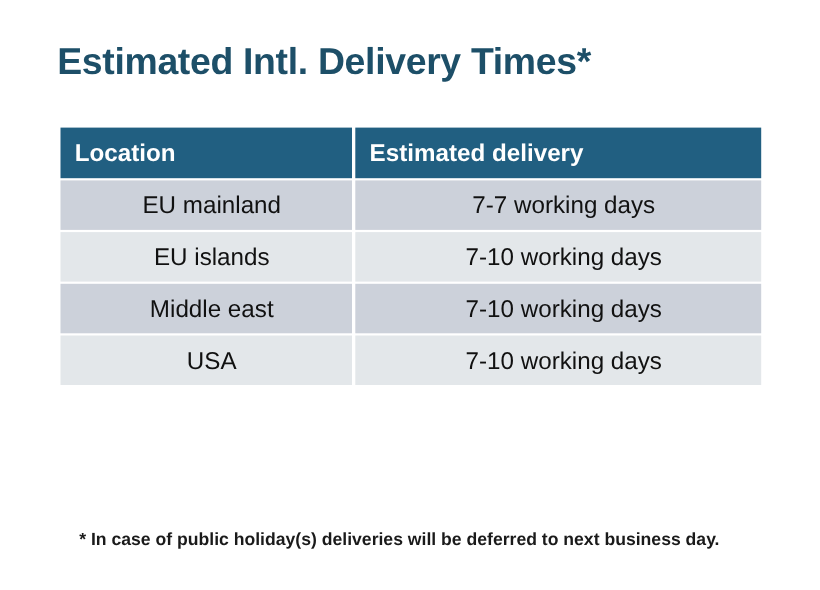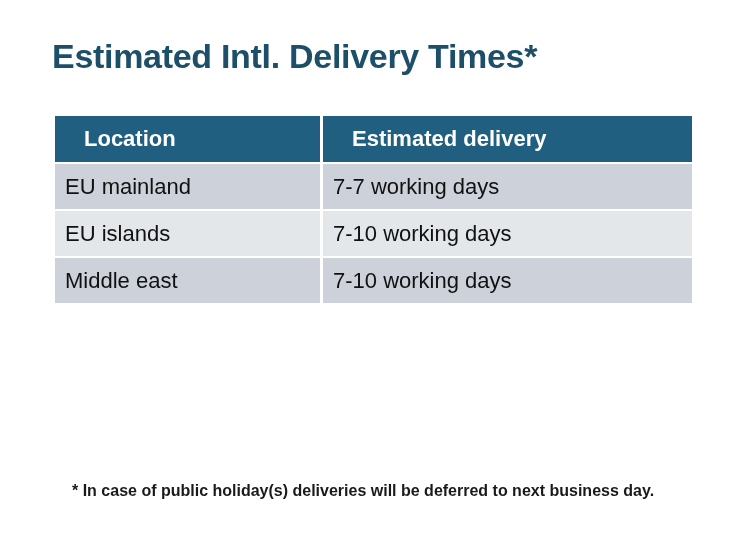--- a/index.html
+++ b/index.html
@@ -57,32 +57,33 @@
   .col-location  { width: 265px; }
   .col-estimated { width: 369px; }
 
   .delivery-table thead th {
     background: #215f81;
     color: #ffffff;
     font-size: 22px;
     font-weight: 700;
     height: 46px;
     line-height: 46px;
-    padding-left: 29px;
+    padding-left: 13px;
     white-space: nowrap;
   }
 
   .delivery-table tbody td {
     font-size: 22px;
     font-weight: 400;
     color: #111111;
     height: 45px;
     line-height: 45px;
     padding-left: 10px;
     white-space: nowrap;
+    text-align: center;
   }
 
   .delivery-table tbody tr.row-odd td {
     background: #ccd1da;
   }
 
   .delivery-table tbody tr.row-even td {
     background: #e3e7ea;
   }
 
@@ -121,18 +122,22 @@
         <td>7-7 working days</td>
       </tr>
       <tr class="row-even">
         <td>EU islands</td>
         <td>7-10 working days</td>
       </tr>
       <tr class="row-odd">
         <td>Middle east</td>
         <td>7-10 working days</td>
       </tr>
+      <tr class="row-even">
+        <td>USA</td>
+        <td>7-10 working days</td>
+      </tr>
     </tbody>
   </table>
 
   <div class="footnote">* In case of public holiday(s) deliveries will be deferred to next business day.</div>
 
 </div>
 
 </body></html>

